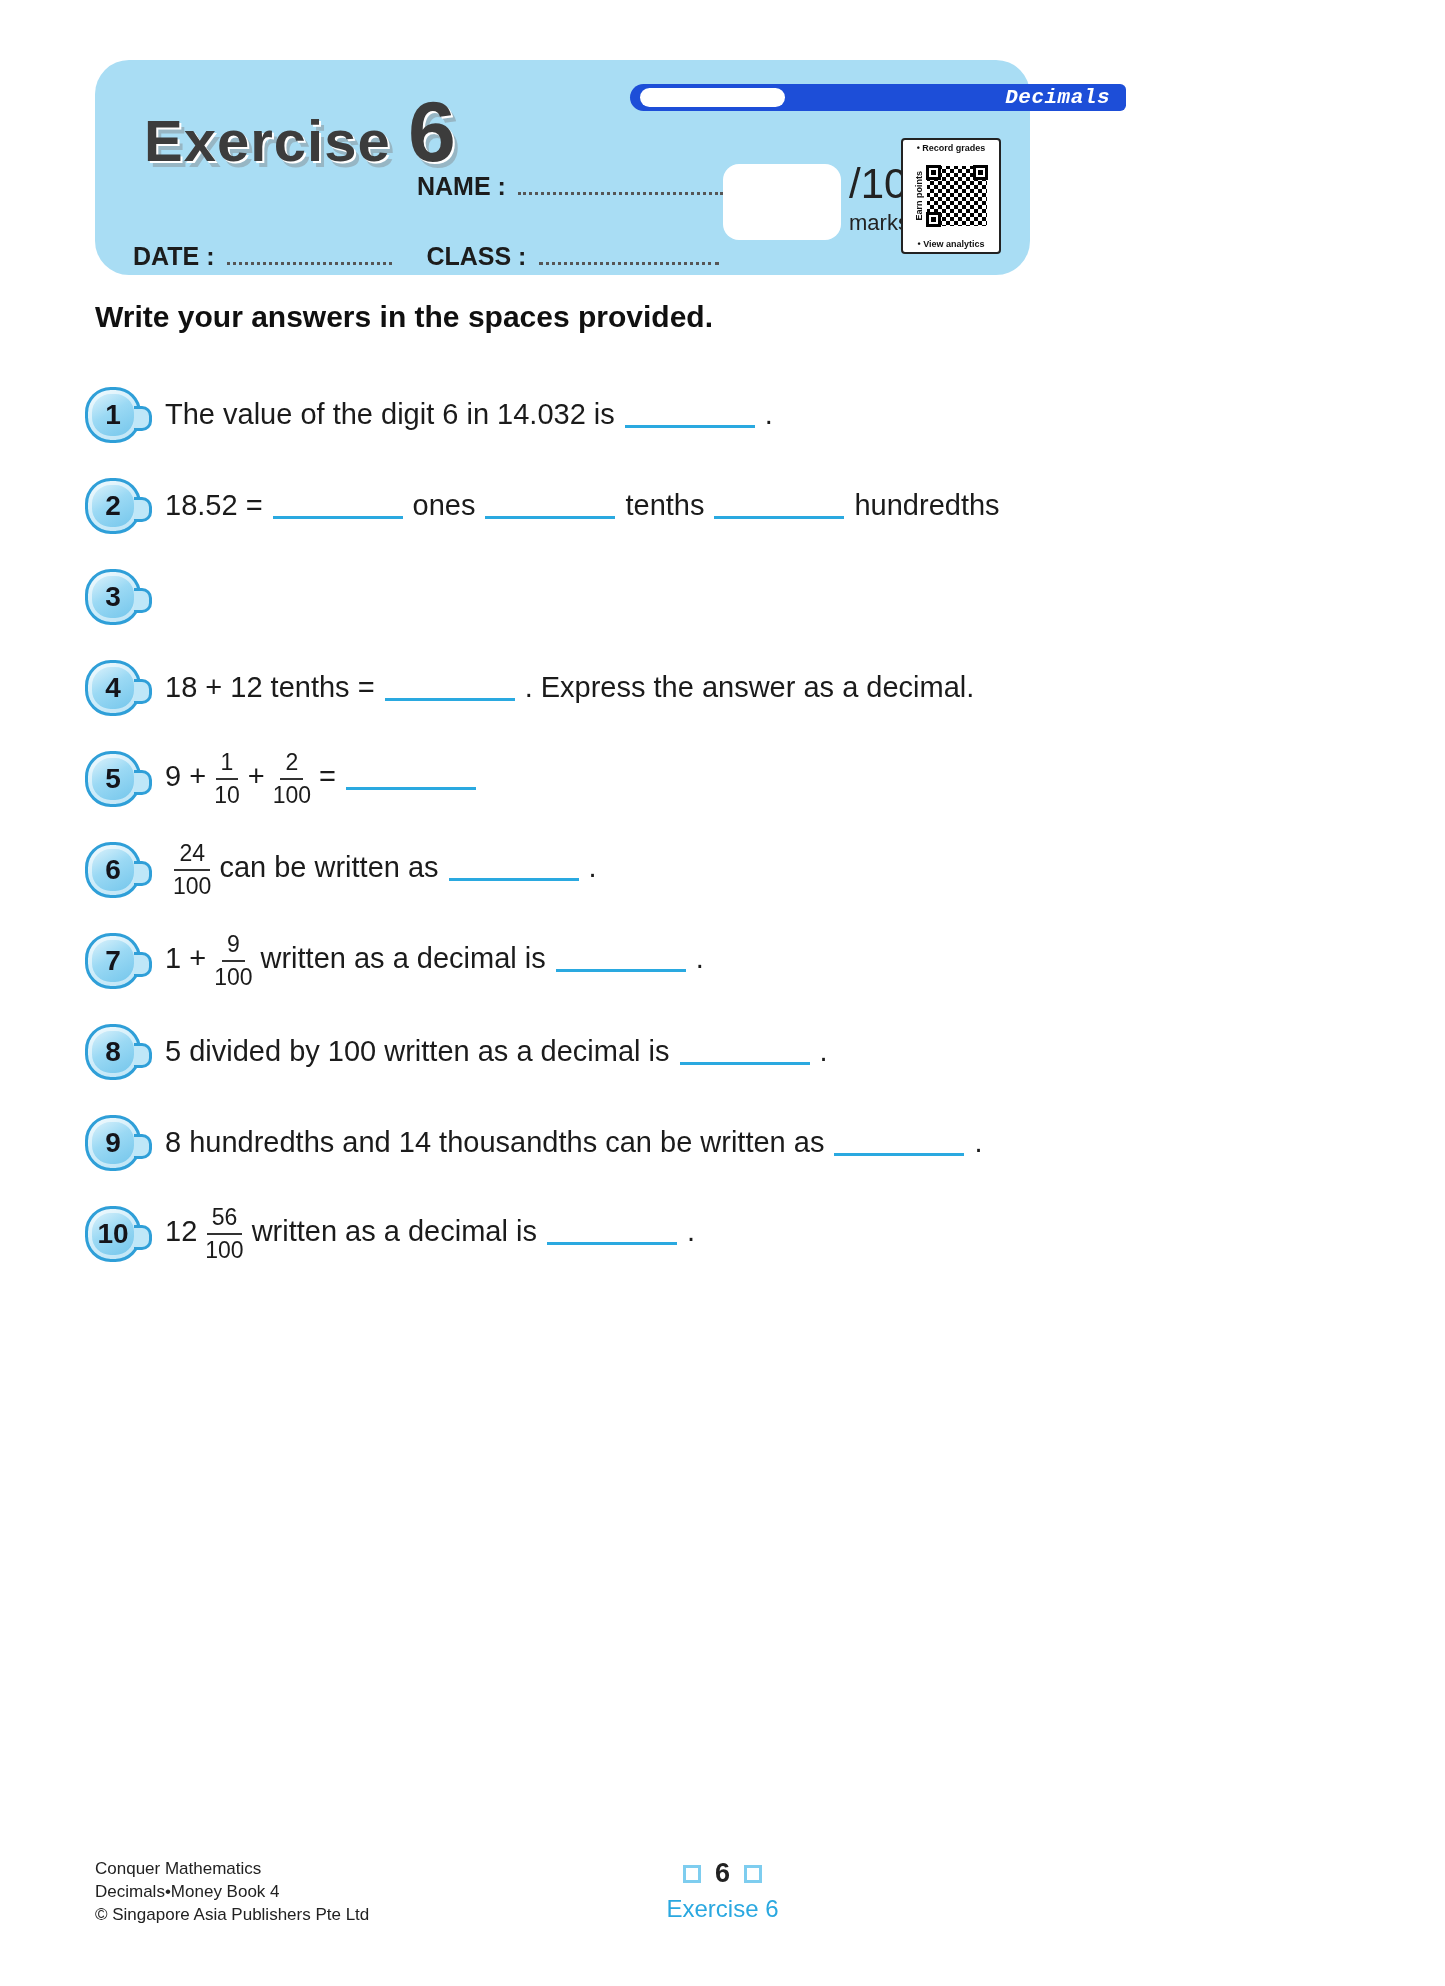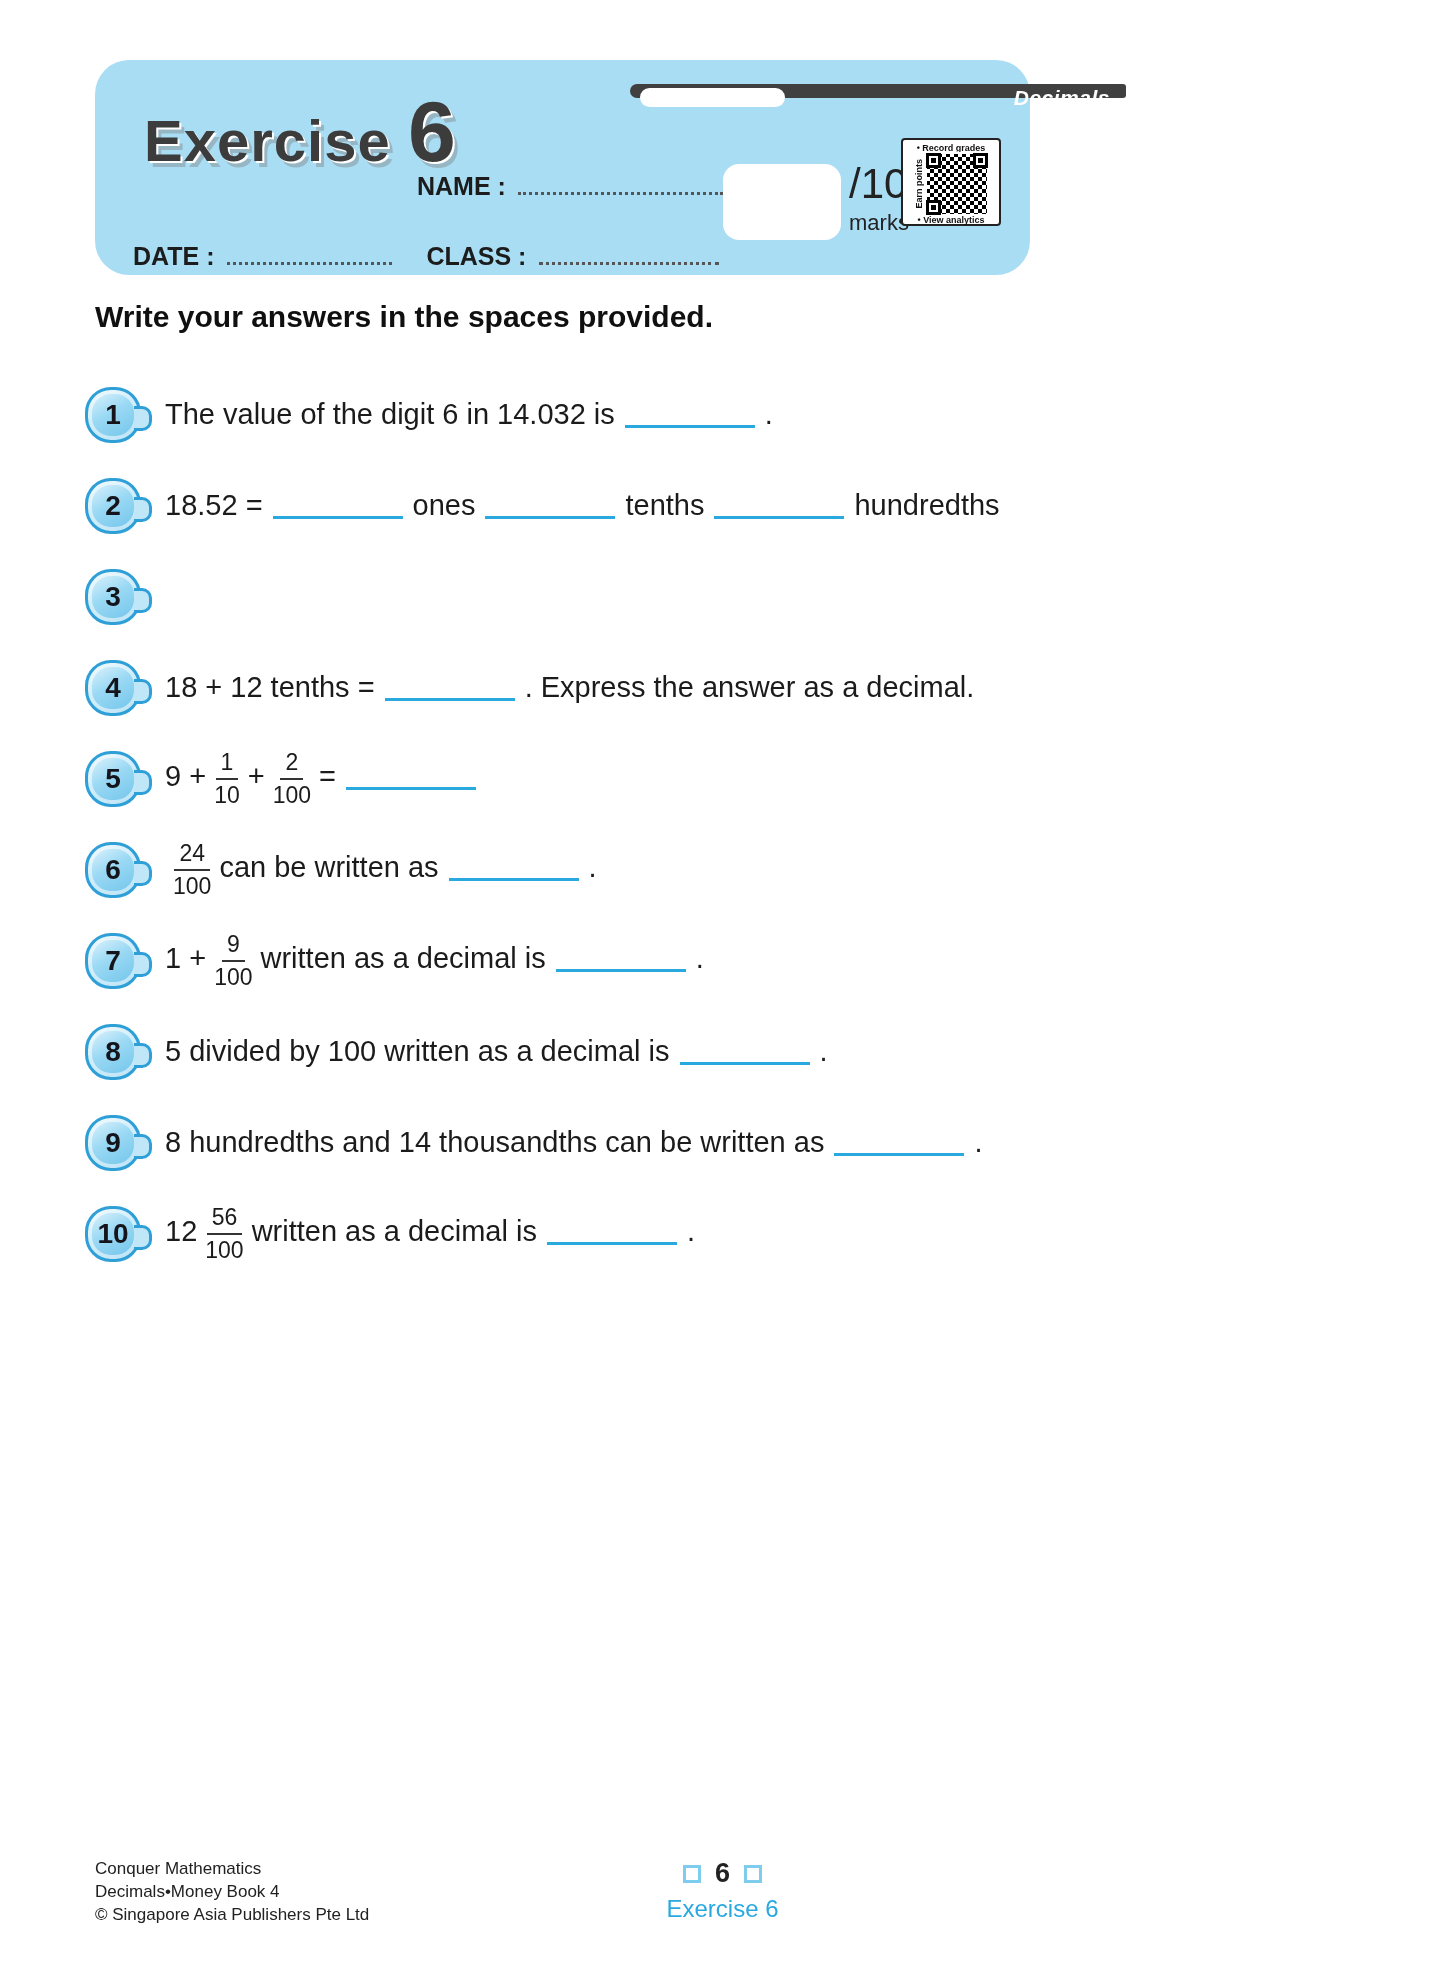--- a/index.html
+++ b/index.html
@@ -7,22 +7,22 @@
     width:1445px;height:1986px;position:relative;background:#ffffff;
     font-family:"Liberation Sans", sans-serif;color:#1b1b1b;overflow:hidden;
   }
 
   
   .header-band{
     position:absolute;left:95px;top:60px;width:935px;height:215px;
     background:#a9ddf4;border-radius:34px;z-index:1;
   }
   .chapter-tab{
-    position:absolute;left:630px;top:84px;width:496px;height:14px;
-    background:#404040;border-radius:14px 6px 6px 14px;z-index:3;
+    position:absolute;left:630px;top:84px;width:496px;height:27px;
+    background:#1d4ed8;border-radius:14px 6px 6px 14px;z-index:3;font-family:Liberation Mono, monospace;
   }
   .tab-notch{
     position:absolute;left:10px;top:4px;width:145px;height:19px;
     background:#ffffff;border-radius:10px;
   }
   .chapter-tab .tab-label{
     position:absolute;right:16px;top:0;line-height:27px;color:#fff;
     font-weight:bold;font-style:italic;font-size:21px;letter-spacing:.5px;
   }
   .title{position:absolute;left:36px;top:22px;color:#3c3c3c;font-weight:bold;z-index:2;white-space:nowrap;}
@@ -37,21 +37,21 @@
   .name-row{position:absolute;left:322px;top:112px;z-index:2;}
   .date-row{position:absolute;left:38px;top:182px;z-index:2;white-space:nowrap;}
   .class-label{margin-left:30px;}
 
   .score-box{position:absolute;left:628px;top:104px;width:118px;height:76px;background:#fff;border-radius:16px;z-index:2;}
   .score-group{position:absolute;left:754px;top:100px;color:#222;z-index:2;}
   .score-total{font-size:42px;}
   .marks-label{font-size:22px;margin-top:2px;}
 
   .qr-panel{
-    position:absolute;left:806px;top:78px;width:100px;height:88px;background:#fff;
+    position:absolute;left:806px;top:78px;width:100px;height:116px;background:#fff;
     border:2px solid #222;border-radius:4px;z-index:4;box-sizing:border-box;
     display:flex;flex-direction:column;align-items:center;justify-content:space-between;
     padding:3px 2px;
   }
   .qr-caption{font-size:9px;font-weight:bold;color:#111;white-space:nowrap;}
   .qr-mid{display:flex;align-items:center;gap:2px;flex:1;}
   .qr-side{writing-mode:vertical-rl;transform:rotate(180deg);font-size:9px;font-weight:bold;color:#111;}
   .qr-code{width:62px;height:62px;position:relative;
     background-image:repeating-conic-gradient(#000 0% 25%, #fff 0% 50%);
     background-size:8px 8px;outline:2px solid #fff;outline-offset:-1px;}

